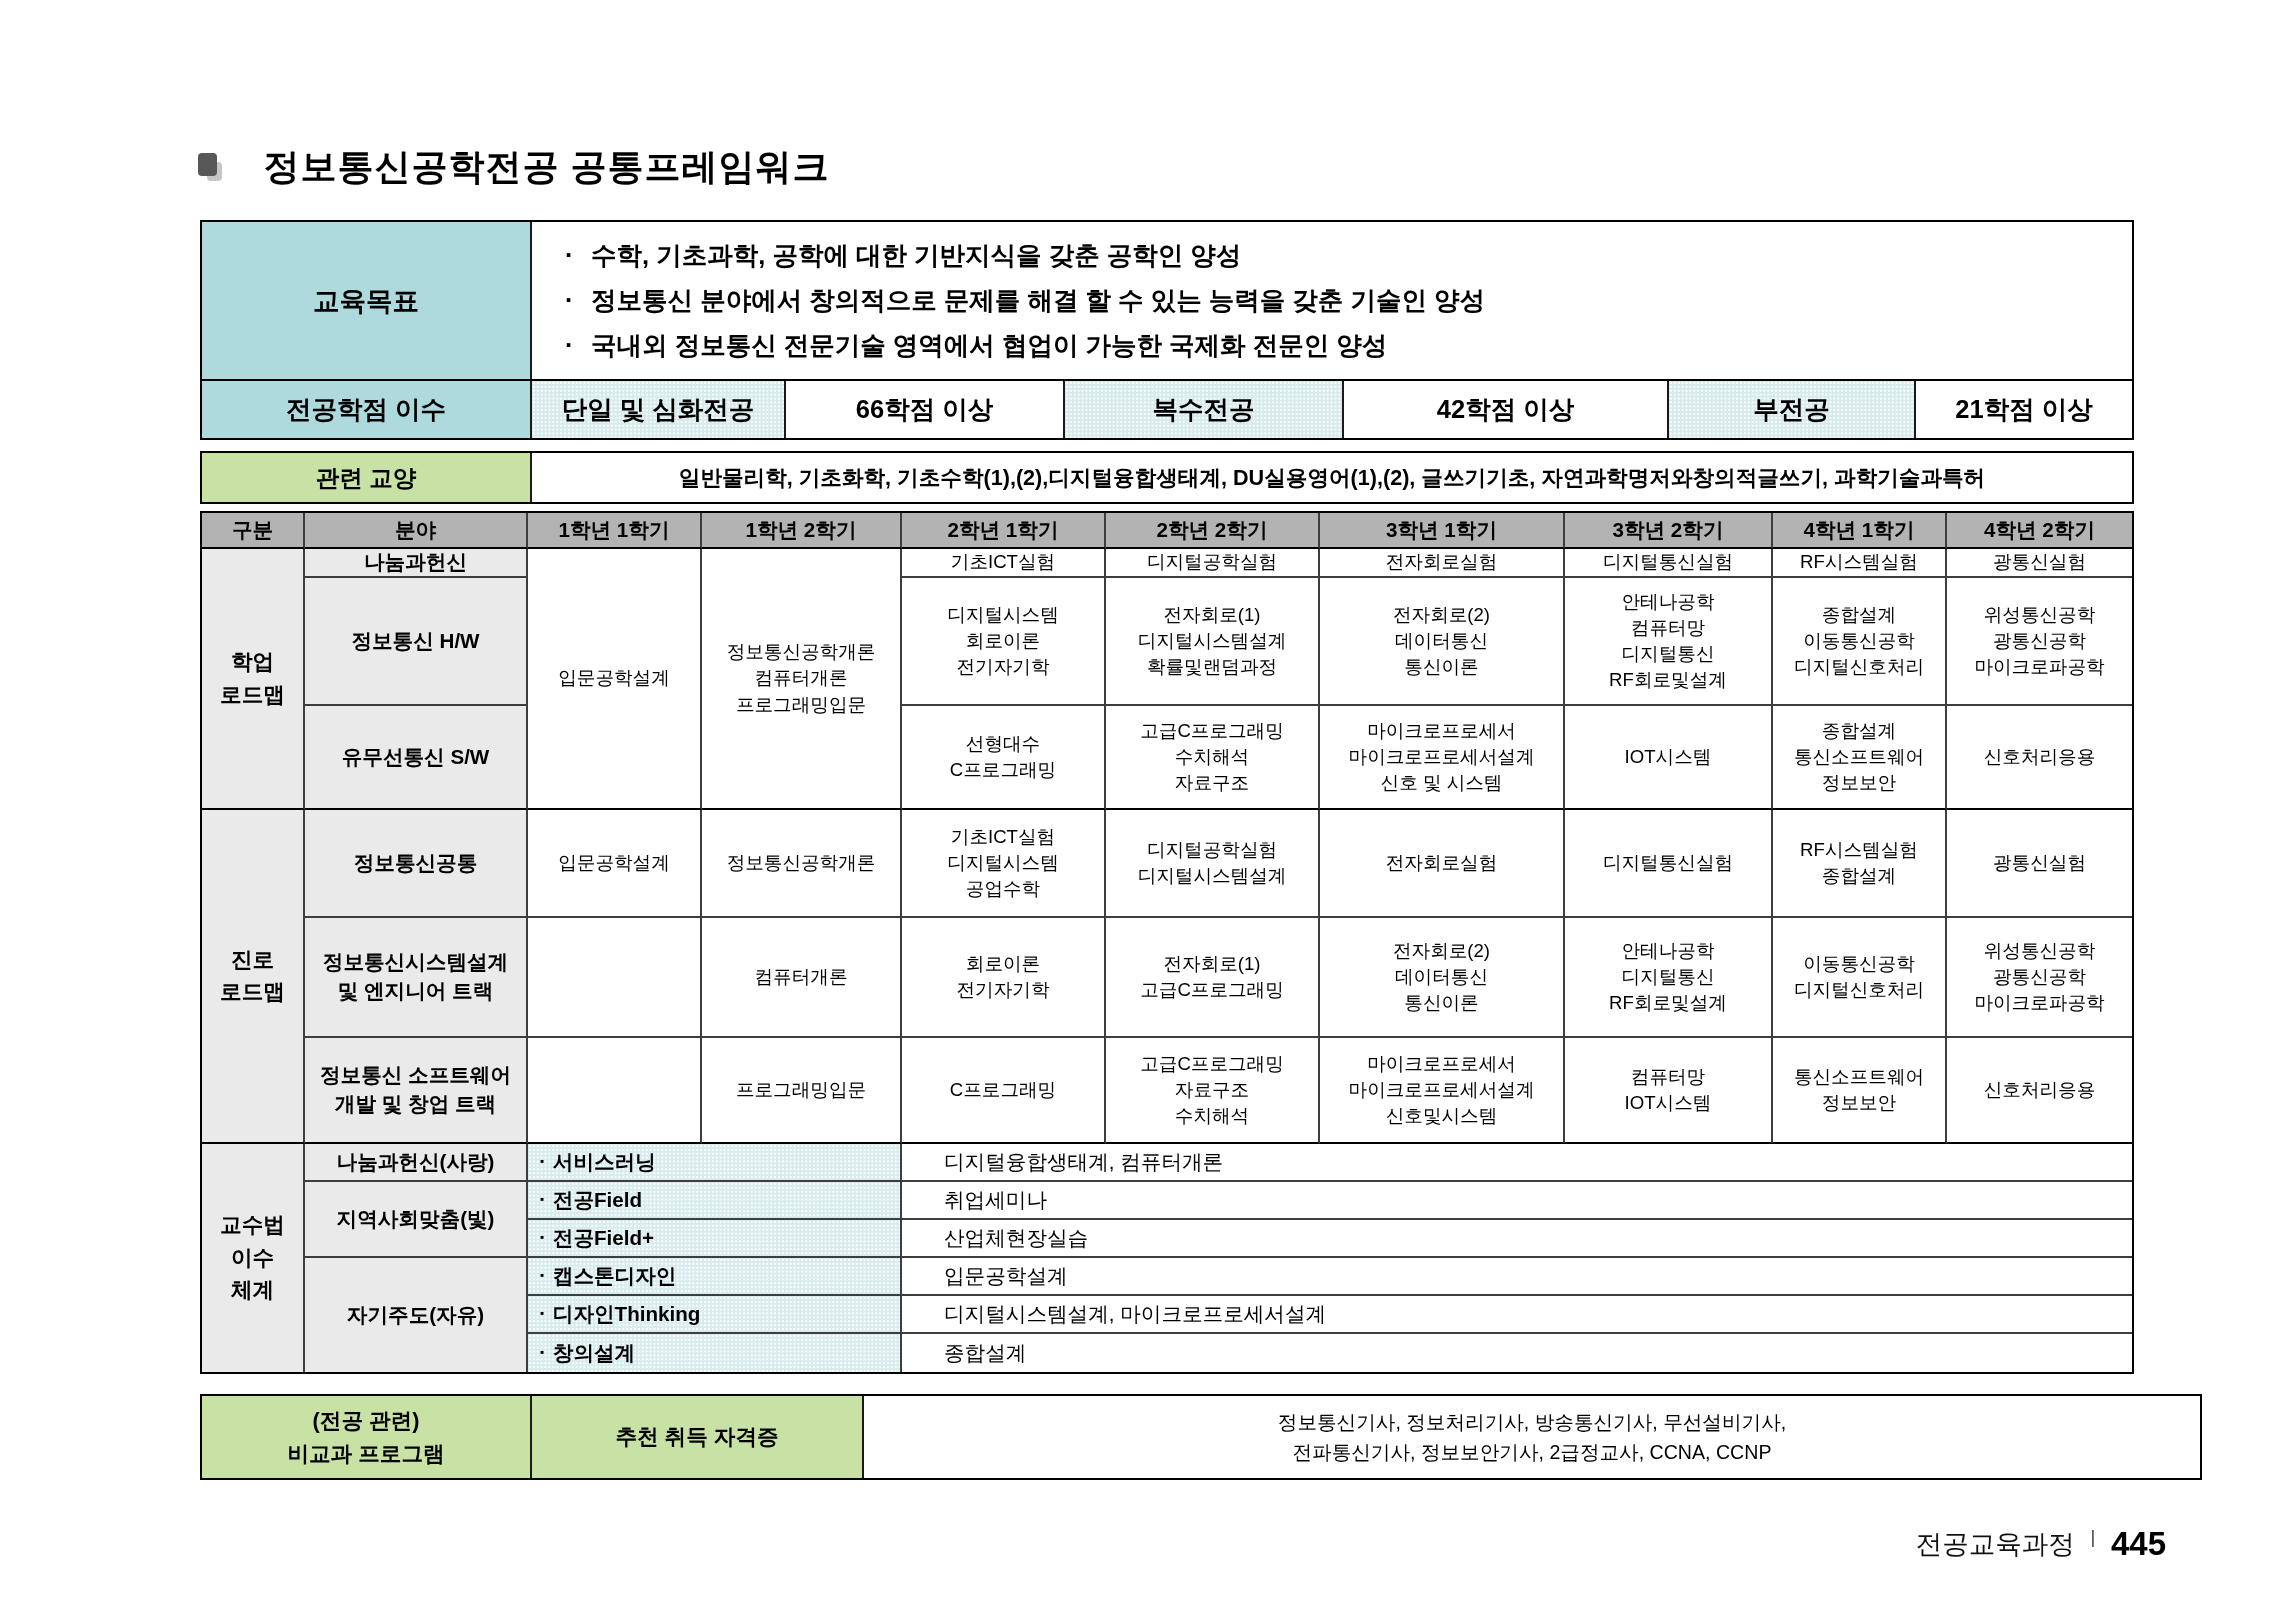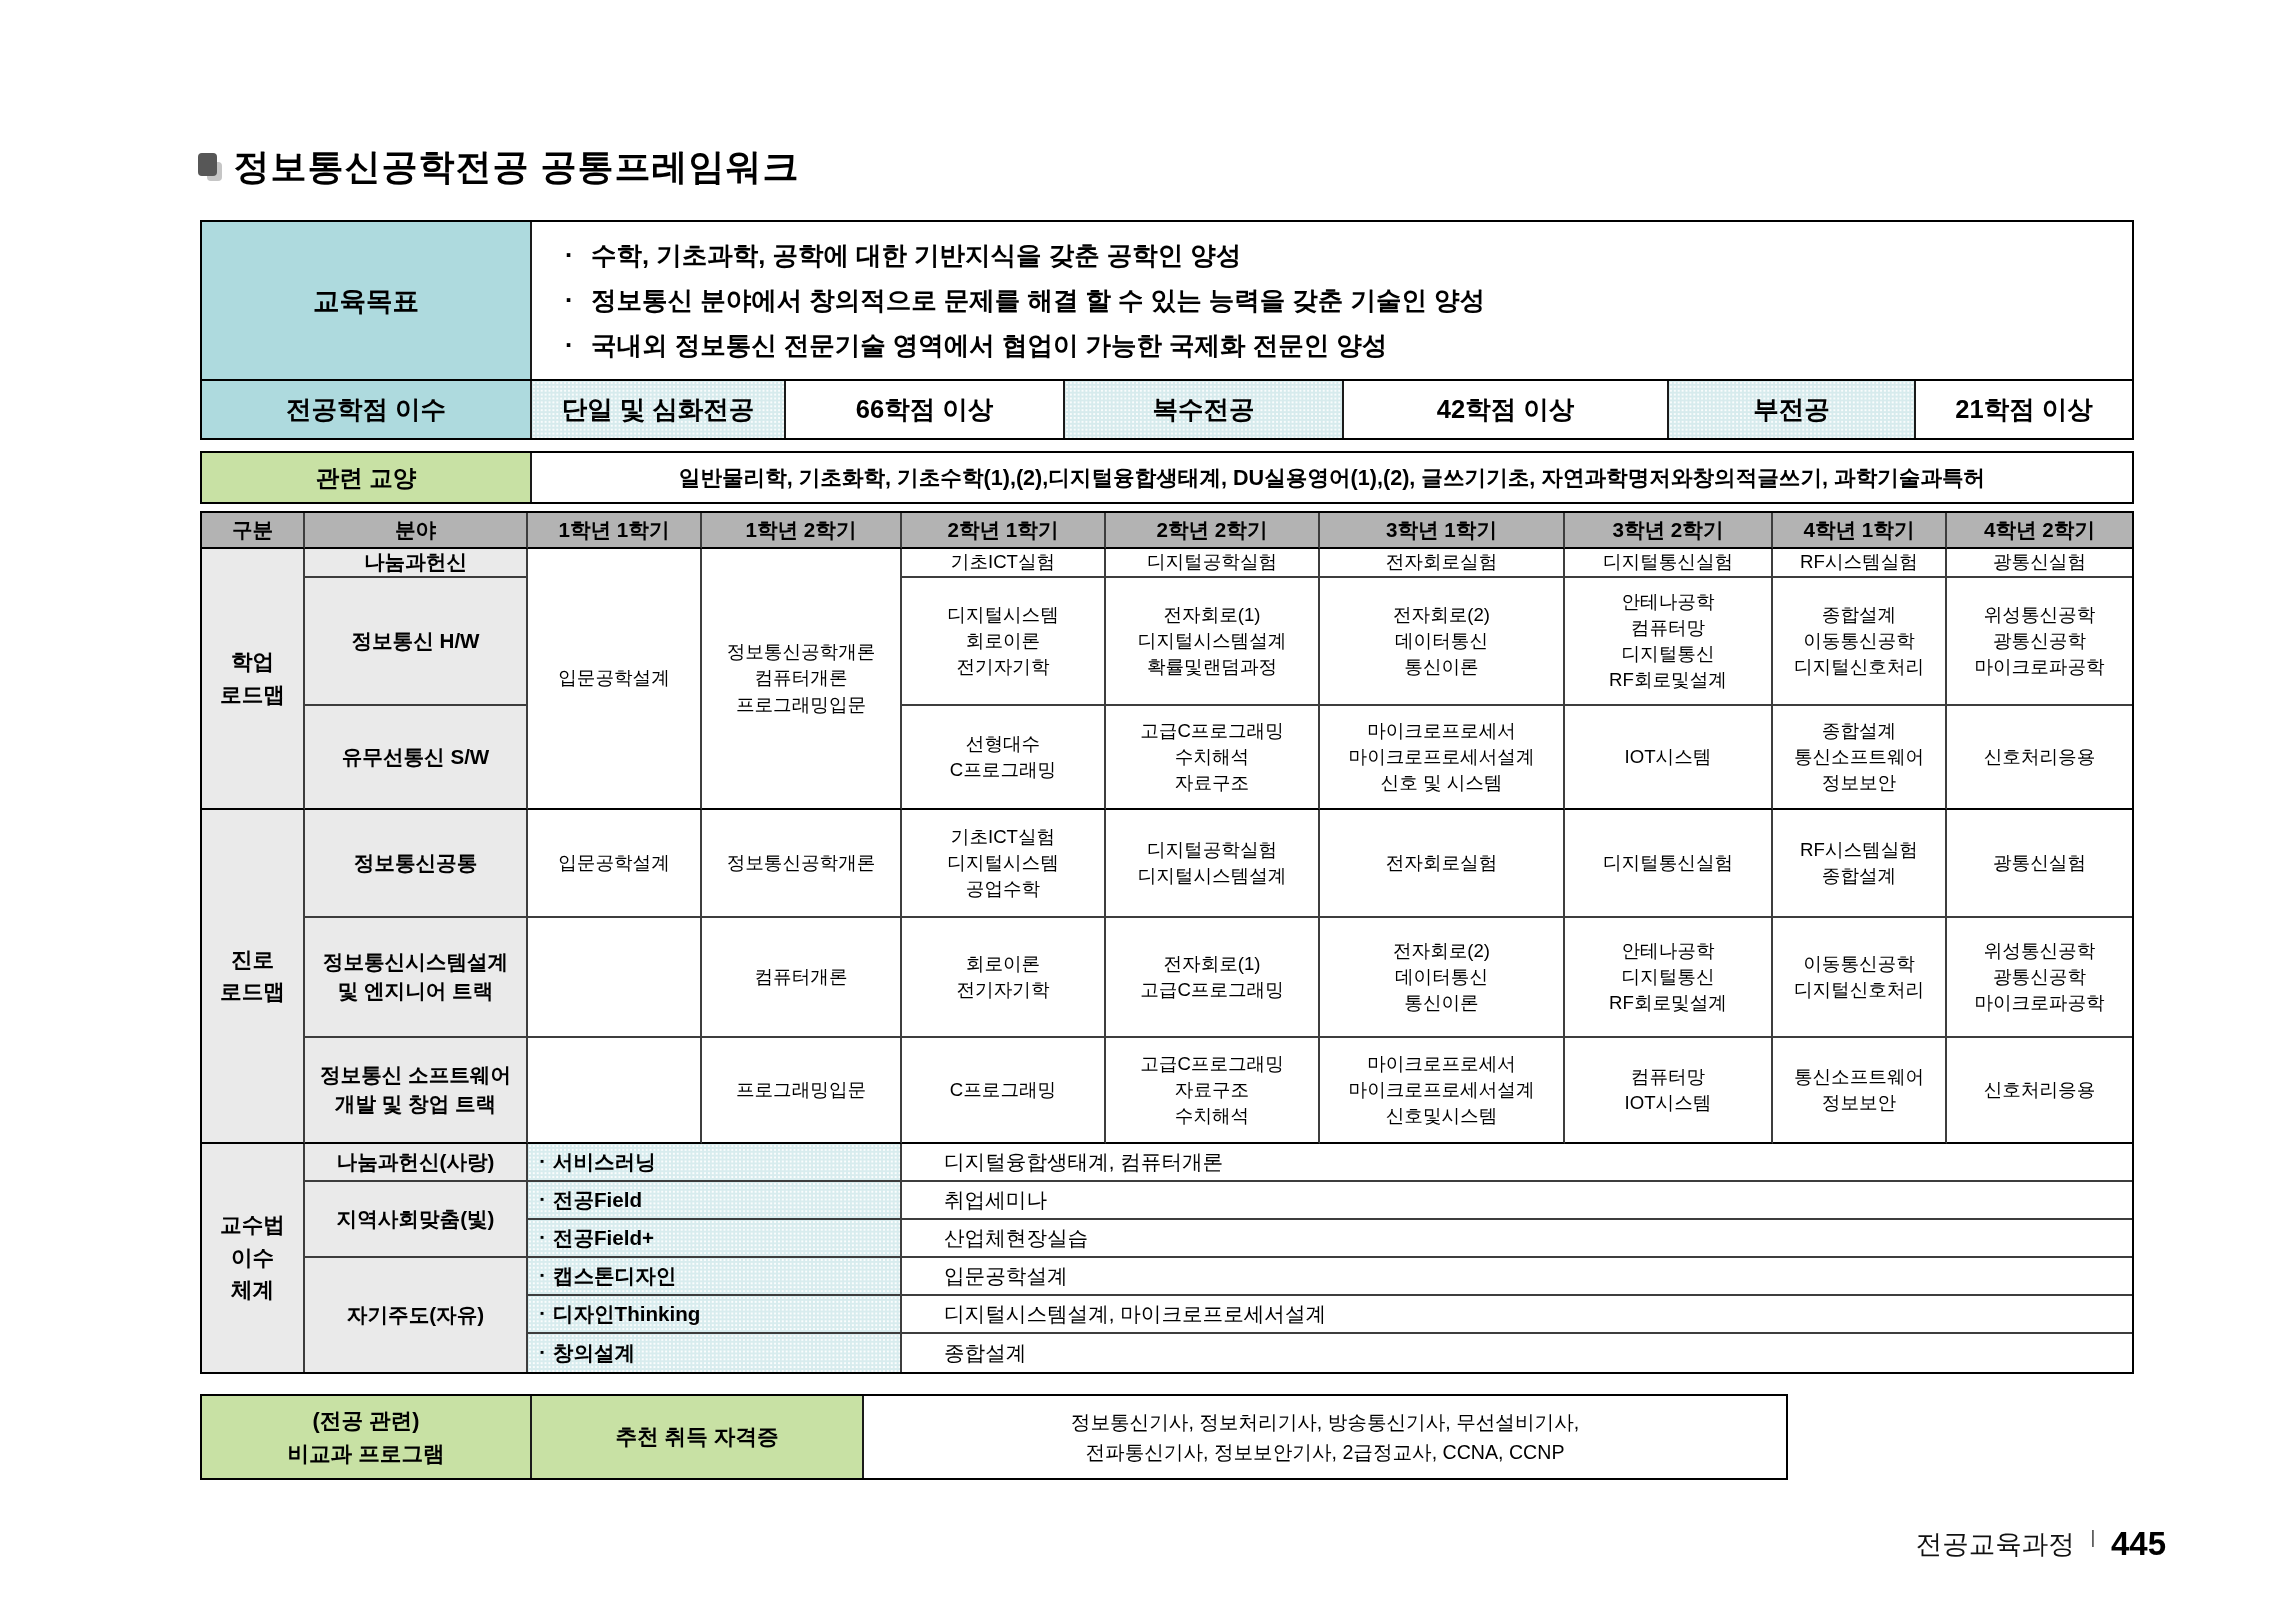--- a/index.html
+++ b/index.html
@@ -1,20 +1,20 @@
 <!DOCTYPE html>
 <html><head>
 <meta charset="utf-8">
 <style>
   html,body { margin:0; padding:0; background:#ffffff; }
   body { width:2293px; height:1621px; font-family:"Liberation Sans","DejaVu Sans",sans-serif; color:#000; }
   .page { position:relative; width:2293px; height:1621px; background:#fff; overflow:hidden; }
 
   
-  #titleRow { position:absolute; left:198px; top:143px; display:flex; align-items:center; gap:8px; }
+  #titleRow { position:absolute; left:198px; top:143px; display:flex; align-items:center; gap:38px; }
   .tb { position:relative; width:27.4px; height:31px; }
   .tb .sh { position:absolute; left:8.8px; top:9.8px; width:15.7px; height:19.6px; background:#c6c6c6; border-radius:3.9px; }
   .tb .fg { position:absolute; left:0; top:1px; width:18.6px; height:22.5px; background:#575757; border-radius:3.9px; }
   .titleText { font-size:36px; font-weight:700; letter-spacing:1px; }
 
   
   .box { position:absolute; border:2.9px solid #000; box-sizing:border-box; background:#fff; }
 
   
   #goals { left:200px; top:220px; width:1934px; }
@@ -46,21 +46,21 @@
   .grp { font-size:21.6px; line-height:1.5; }
   .sep { border-bottom:2.9px solid #000; }
   .last { border-right:none; }
   .bottom { border-bottom:none; }
   .tealm { background-color:#d8ecee; background-image:radial-gradient(rgba(255,255,255,.9) 0.8px, rgba(0,0,0,0) 0.9px); background-size:3.9px 3.9px;
            font-weight:700; font-size:20.6px; justify-content:flex-start; padding-left:11.8px; gap:8.8px; white-space:nowrap; }
   .sqb { font-size:11.8px; line-height:1; }
   .courseL { justify-content:flex-start; padding-left:42px; font-size:20.6px; }
 
   
-  #extra { left:200px; top:1394px; width:1588px; height:86px; display:flex; }
+  #extra { left:200px; top:1394px; width:2002px; height:86px; display:flex; }
   .ex { display:flex; align-items:center; justify-content:center; text-align:center; white-space:pre-line;
         border-right:2px solid #1a1a1a; box-sizing:border-box; line-height:1.55; }
   .exGreen { background:#c8e1a4; font-weight:700; font-size:21.6px; }
   .exWhite { font-size:19.6px; }
   .ex.lastc { border-right:none; }
 
   
   #footer { position:absolute; top:1525px; left:1754px; width:412px; display:flex; align-items:center; justify-content:flex-end; gap:15.7px; }
   .fLabel { font-size:26.5px; color:#111; }
   .fDiv { font-size:18.6px; color:#444; transform:translateY(-6.9px); }

